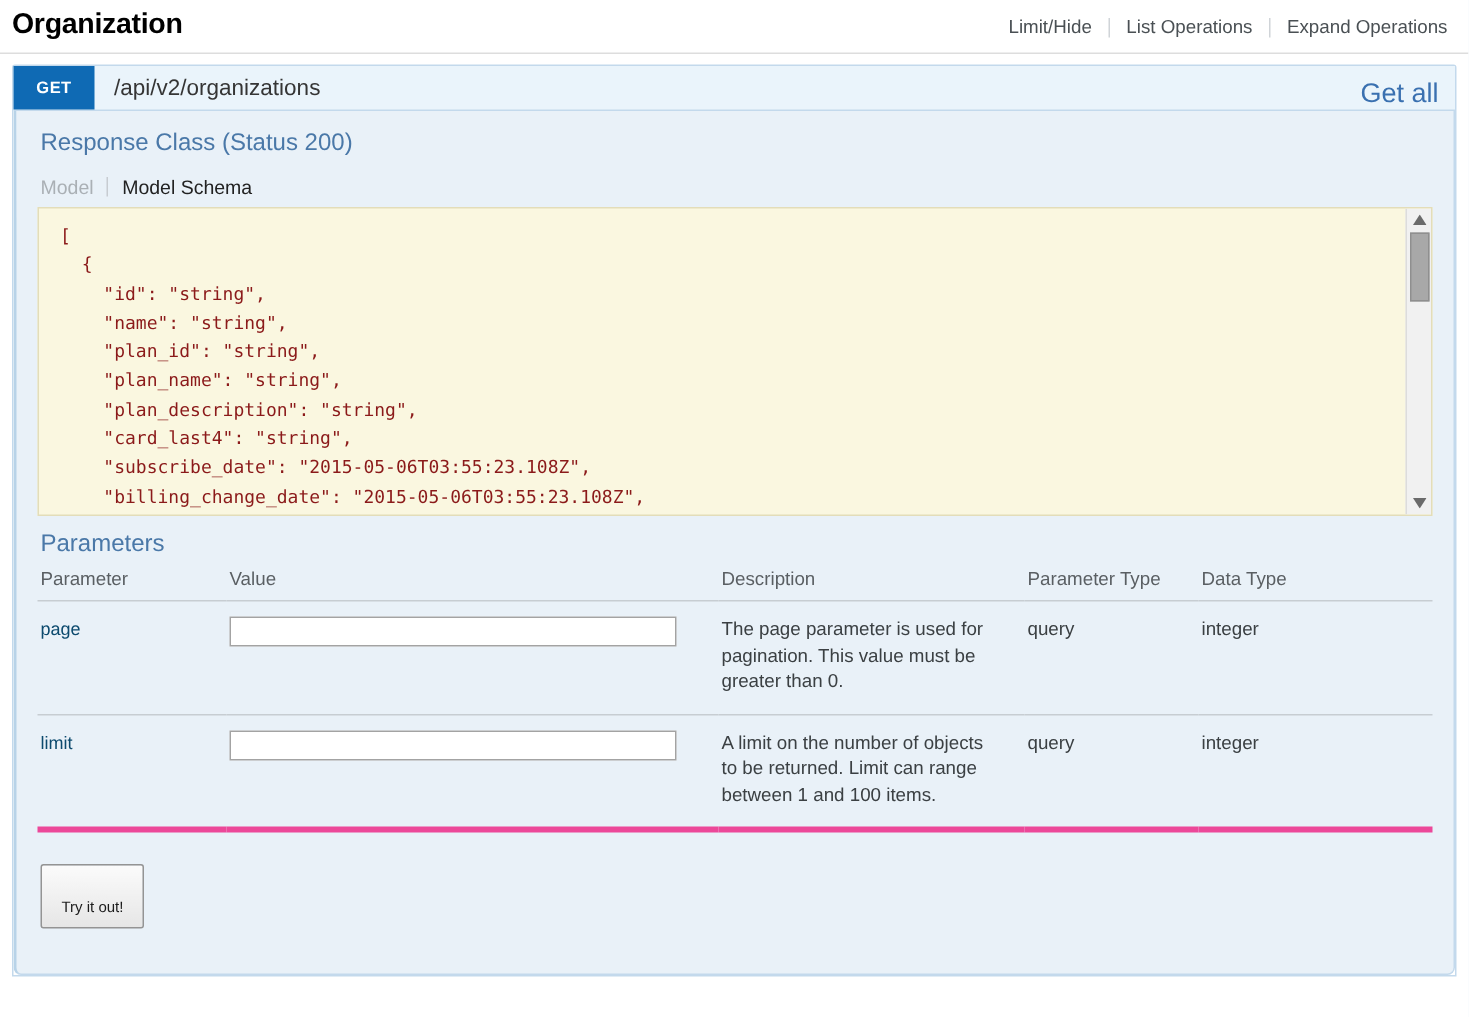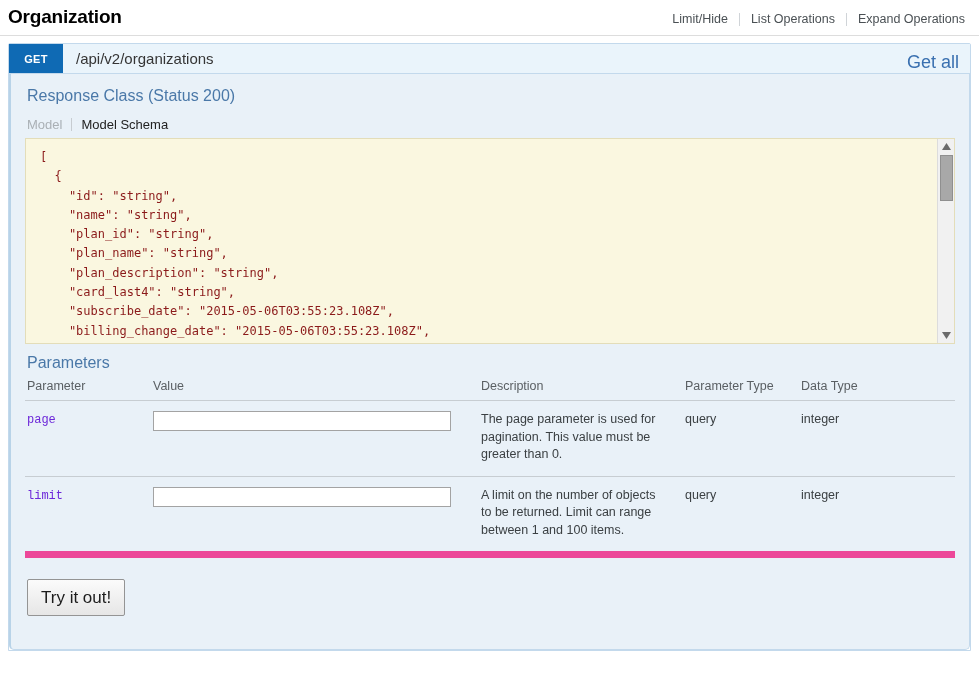--- a/index.html
+++ b/index.html
@@ -226,54 +226,54 @@
     border-bottom: 1px solid #c7cdd2;
   }
   .params-table td {
     vertical-align: top;
     padding: 10px 6px 12px 2px;
     border-bottom: 1px solid #c7cdd2;
     font-size: 12.5px;
     color: #3b4043;
     line-height: 17.5px;
   }
-  .params-table tr:last-child td { border-bottom: 7px solid #ec4899; }
+  .params-table tr:last-child td { border-bottom: 4px solid #ec4899; }
   .col-param { width: 118px; }
   .col-value { width: 320px; }
   .col-desc  { width: 196px; }
   .col-ptype { width: 108px; }
   .col-dtype { width: auto; }
   .param-name {
-    font-family: Liberation Mono, monospace;
+    font-family: Liberation Sans, sans-serif;
     font-size: 12px;
-    color: #6d28d9;
+    color: #0c4a6e;
   }
   .param-input {
     width: 298px;
     height: 20px;
     box-sizing: border-box;
     border: 1px solid #a3a3a3;
     background: #ffffff;
     font-family: "Liberation Sans", sans-serif;
     font-size: 12px;
     padding: 1px 3px;
     color: #222;
   }
   .desc-text { max-width: 186px; display: block; }
 
   
   .submit-row { margin-top: 21px; margin-left: 2px; }
   .try-button {
     font-family: "Liberation Sans", sans-serif;
-    font-size: 17px;
+    font-size: 10px;
     color: #1c1c1c;
     background: linear-gradient(#fbfbfb, #e6e6e6);
     border: 1px solid #949494;
     border-radius: 2px;
-    padding: 8px 13px 7px 13px;
+    padding: 23px 13px 7px 13px;
     cursor: pointer;
   }
 </style>
 </head>
 <body>
 
 <div class="resource-header">
   <div class="resource-title">Organization</div>
   <div class="resource-options">
     <a href="#">Limit/Hide</a>

